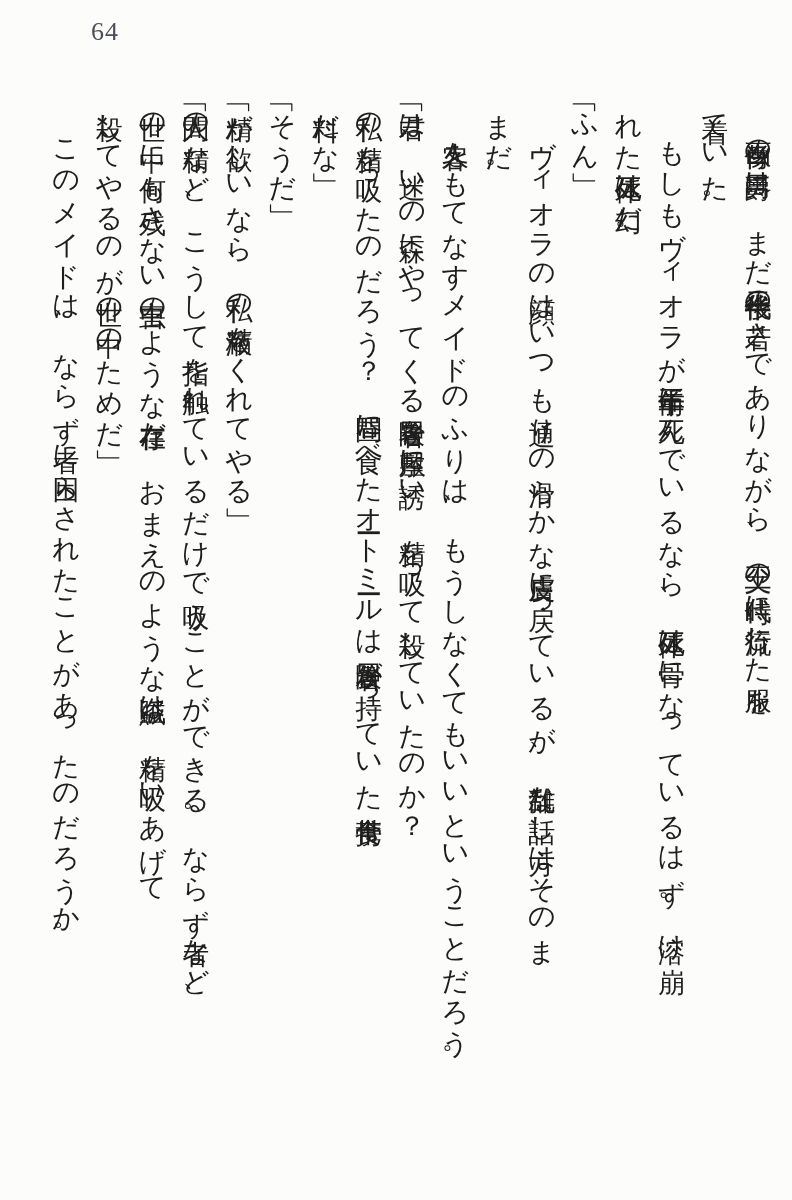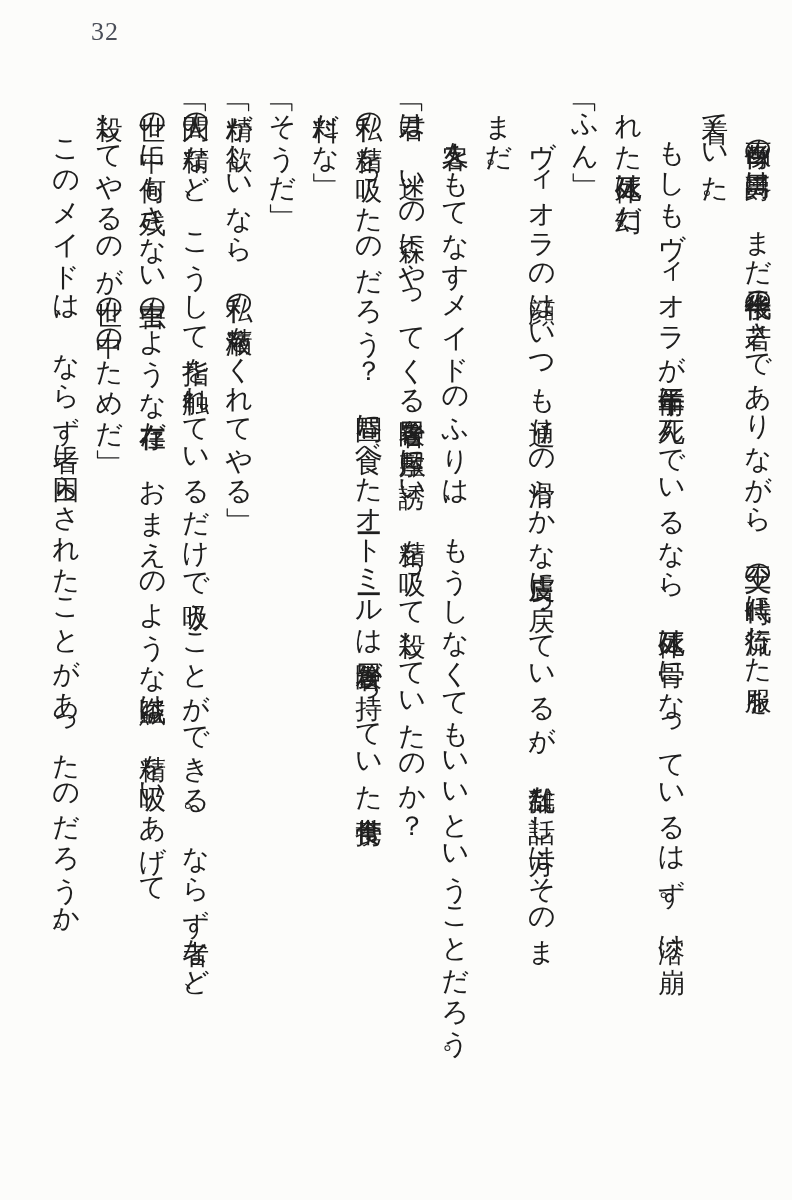--- a/index.html
+++ b/index.html
@@ -39,21 +39,21 @@
   .text-line {
     margin: 0;
     padding: 0;
     white-space: nowrap;
     font-kerning: none;
   }
 </style>
 </head>
 <body>
 
-<div class="page-number">32</div>
+<div class="page-number">64</div>
 
 <div class="text-block">
   <p class="text-line">　肖像画の男爵は、まだ二十代後半の若さでありながら、父王の時代に流行した服を</p>
   <p class="text-line">着ていた。</p>
   <p class="text-line">　もしもヴィオラが三十年前に死んでいるなら、死体は骨になっているはず。溶け崩</p>
   <p class="text-line">れた死体は幻だ。</p>
   <p class="text-line">「ふん」</p>
   <p class="text-line">　ヴィオラの顔はいつも通りの滑らかな皮膚に戻っているが、乱雑な話し方はそのま</p>
   <p class="text-line">まだ。</p>
   <p class="text-line">　客人をもてなすメイドのふりは、もうしなくてもいいということだろう。</p>

